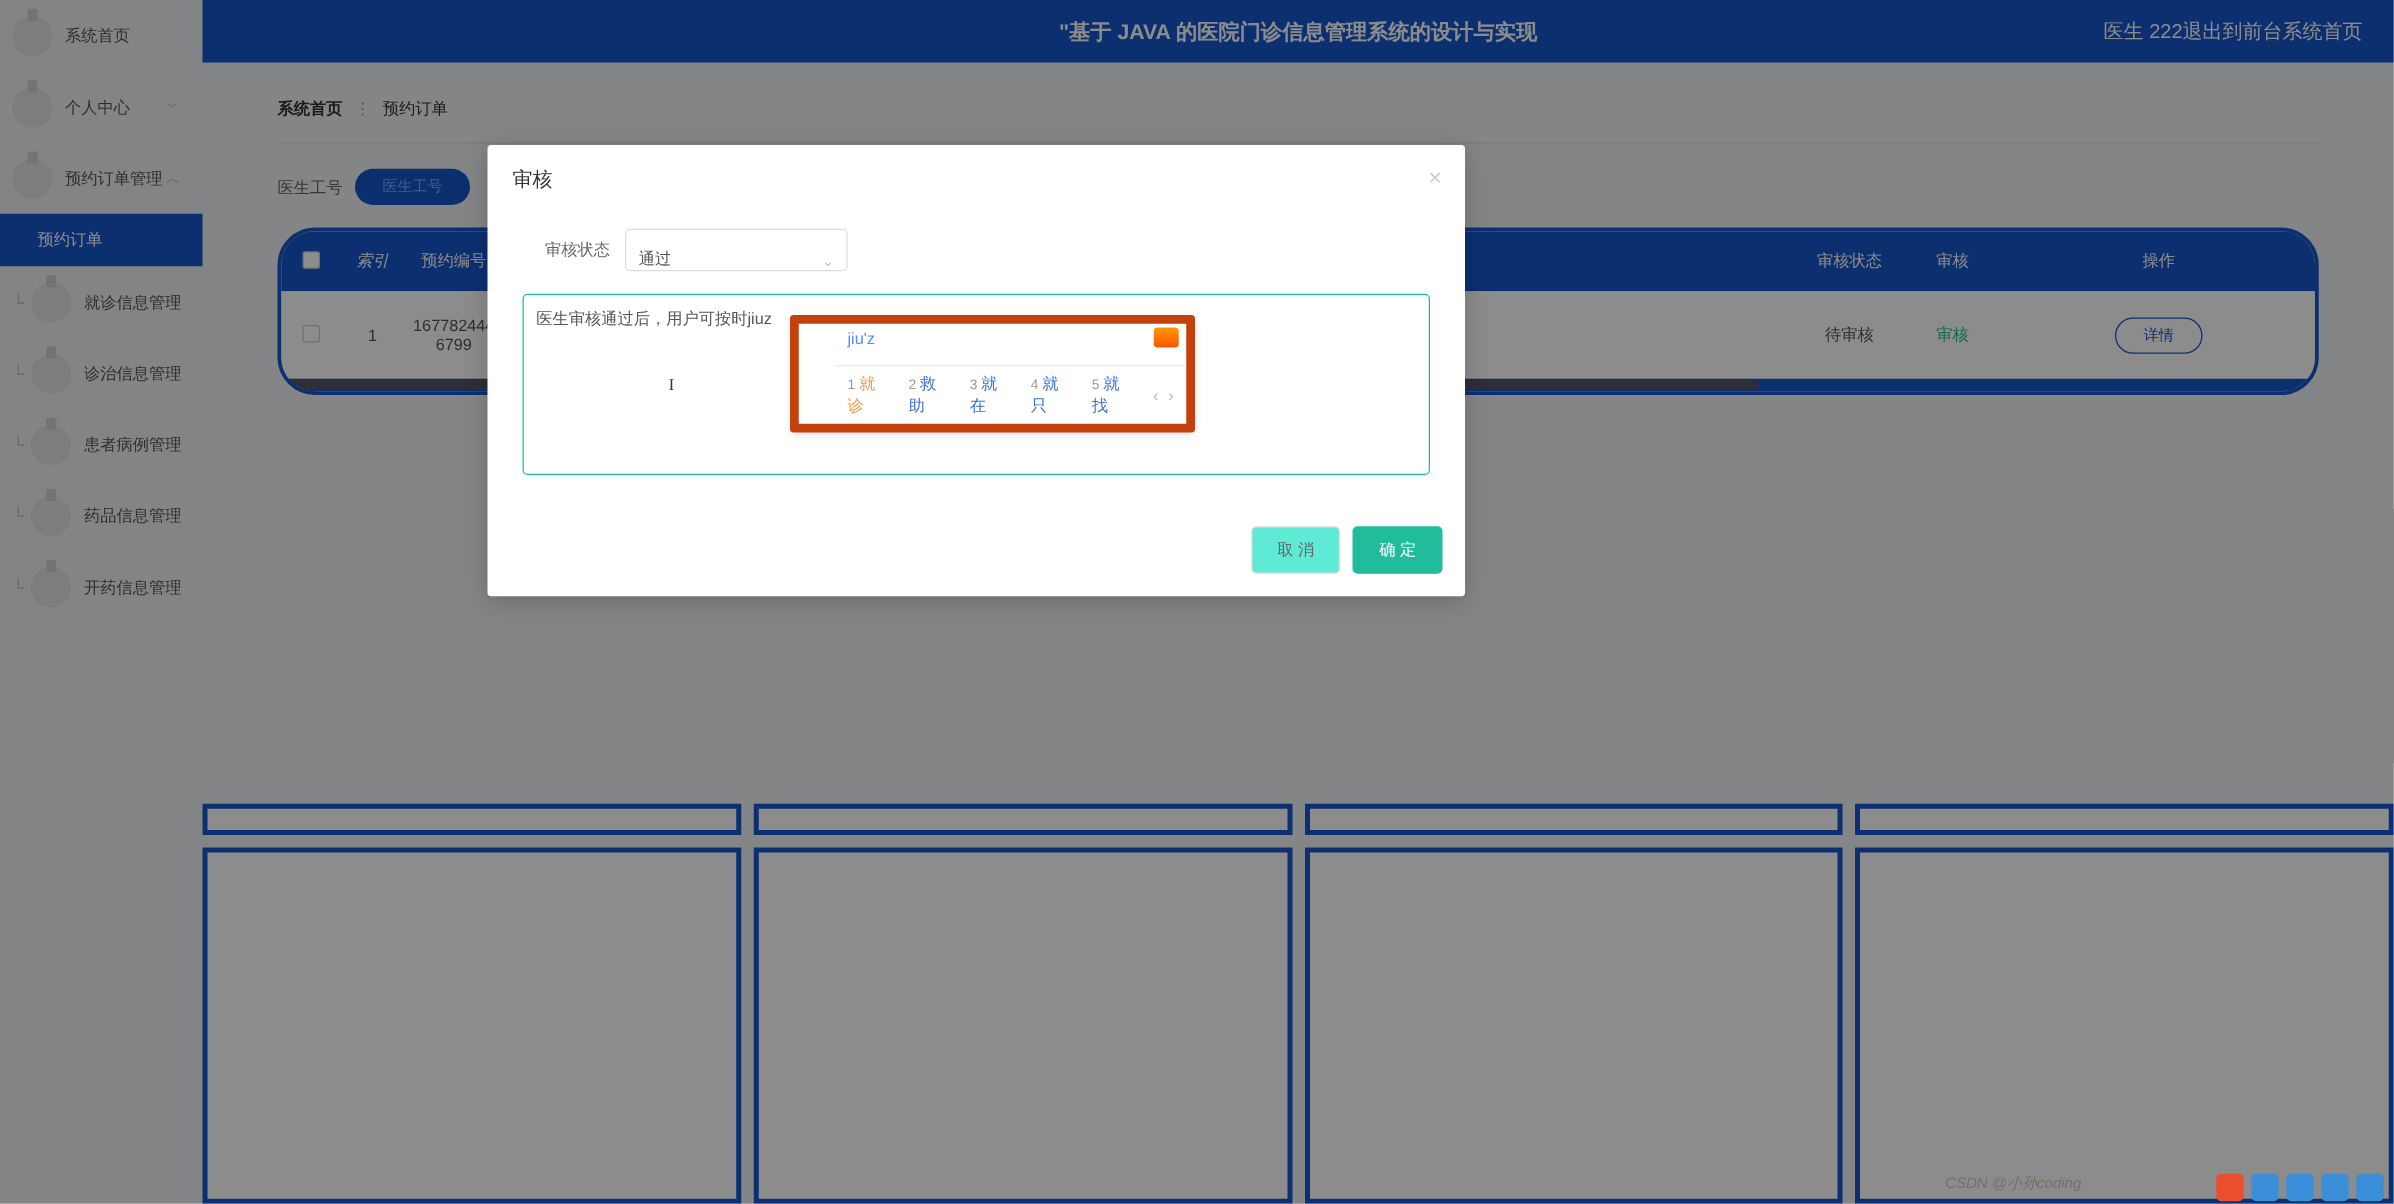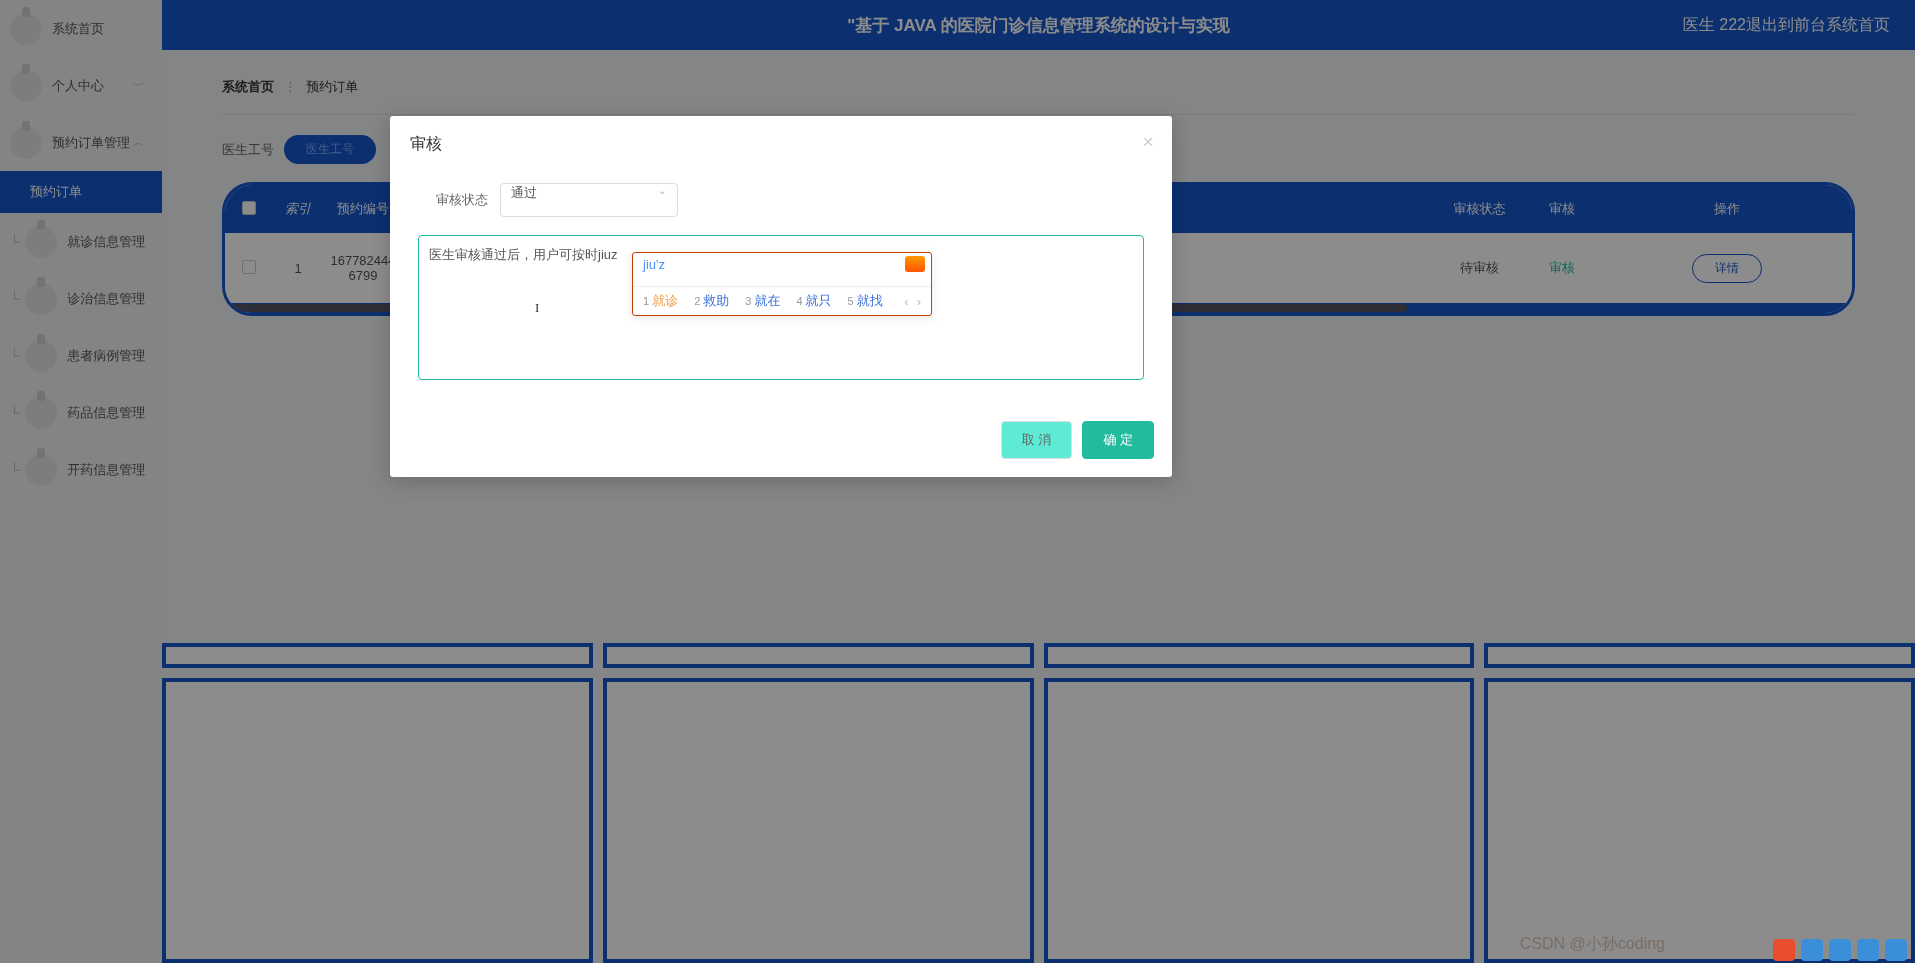--- a/index.html
+++ b/index.html
@@ -58,48 +58,48 @@
     .overlay { position: absolute; inset: 0; background: rgba(0,0,0,0.45); z-index: 10; }
     
     
     .modal { position: absolute; top: 116px; left: 390px; width: 782px; background: #fff; z-index: 20; border-radius: 3px; box-shadow: 0 4px 20px rgba(0,0,0,0.2); }
     .modal-header { padding: 18px 20px; font-size: 16px; color: #333; position: relative; }
     .modal-close { position: absolute; right: 18px; top: 18px; color: #ccc; cursor: pointer; font-size: 14px; }
     .modal-body { padding: 10px 28px 20px; }
     .form-row { display: flex; margin-bottom: 18px; }
     .form-label { width: 82px; text-align: right; color: #666; font-size: 13px; padding-top: 8px; padding-right: 12px; }
     .form-control { flex: 1; }
-    .select { width: 178px; height: 34px; border: 1px solid #ddd; border-radius: 4px; display: flex; align-items: flex-start; padding: 0 10px; color: #555; font-size: 13px; position: relative; cursor: pointer; }
+    .select { width: 178px; height: 34px; border: 1px solid #ddd; border-radius: 4px; display: flex; align-items: flex-end; padding: 0 10px; color: #555; font-size: 13px; position: relative; cursor: pointer; }
     .select .arrow { position: absolute; right: 10px; color: #bbb; font-size: 11px; }
     .textarea { width: 100%; height: 145px; border: 1px solid #20bc9c; border-radius: 4px; padding: 10px; font-size: 13px; color: #555; font-family: inherit; resize: none; outline: none; }
     .modal-footer { padding: 0 18px 18px; display: flex; justify-content: flex-end; gap: 10px; }
     .btn { padding: 9px 20px; border-radius: 4px; font-size: 13px; cursor: pointer; border: 1px solid #ddd; }
     .btn-cancel { background: #5eead4; color: #666; }
     .btn-confirm { background: #20bc9c; color: #fff; border-color: #20bc9c; }
     
     
-    .ime { position: absolute; top: 252px; left: 632px; width: 300px; background: #fff; border: 1px solid #c2410c; border-radius: 3px; z-index: 30; font-size: 13px; box-shadow: 0 2px 8px rgba(0,0,0,0.1); }
+    .ime { position: absolute; top: 252px; left: 632px; width: 324px; background: #fff; border: 7px solid #c2410c; border-radius: 3px; z-index: 30; font-size: 13px; box-shadow: 0 2px 8px rgba(0,0,0,0.1); padding-left: 29px; }
     .ime-input { padding: 4px 10px; color: #4b8fff; }
     .ime-logo { position: absolute; right: 6px; top: 3px; width: 20px; height: 16px; background: linear-gradient(#f90, #f50); border-radius: 3px; }
     .ime-candidates { display: flex; align-items: center; padding: 5px 10px; gap: 16px; border-top: 1px solid #eee; margin-top: 10px; }
     .ime-cand { color: #3a6fd8; }
     .ime-cand.first { color: #e94; }
     .ime-num { color: #999; margin-right: 3px; font-size: 11px; }
     .ime-nav { margin-left: auto; color: #bbb; display: flex; gap: 8px; }
     .text-cursor { position: absolute; top: 300px; left: 535px; width: 1px; height: 16px; z-index: 25; }
     .text-cursor::before { content: "I"; color: #333; font-family: serif; }
     
     
     .tiles { position: absolute; bottom: 0; left: 162px; right: 0; height: 320px; display: flex; flex-direction: column; gap: 10px; padding-top: 0; }
     .tile-row { display: flex; gap: 10px; height: 25px; }
     .tile-row.tall { flex: 1; }
     .tile { flex: 1; background: #fff; border: 4px solid #1757cc; }
     
     
-    .watermark { position: absolute; bottom: 8px; right: 250px; color: rgba(200,160,140,0.6); font-size: 16px; z-index: 5; }
+    .watermark { position: absolute; bottom: 8px; right: 250px; color: rgba(200,160,140,0.6); font-size: 12px; z-index: 5; font-style: italic; }
     .taskbar-icons { position: absolute; bottom: 2px; right: 8px; display: flex; gap: 6px; z-index: 50; }
     .tb-icon { width: 22px; height: 22px; border-radius: 4px; }
     .tb1 { background: #e94f2e; }
     .tb2 { background: #3a8fd8; }
     .tb3 { background: #3a8fd8; }
     .tb4 { background: #3a8fd8; }
     .tb5 { background: #3a8fd8; }
   </style>
 </head>
 <body>

